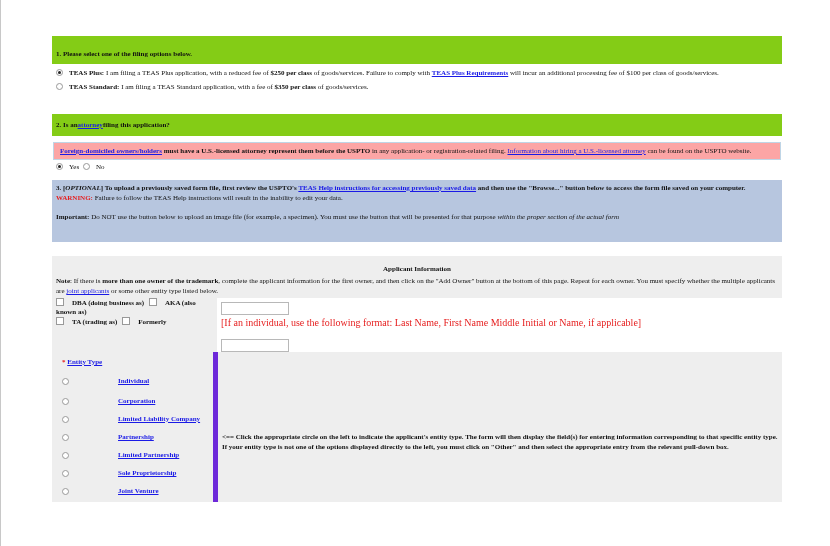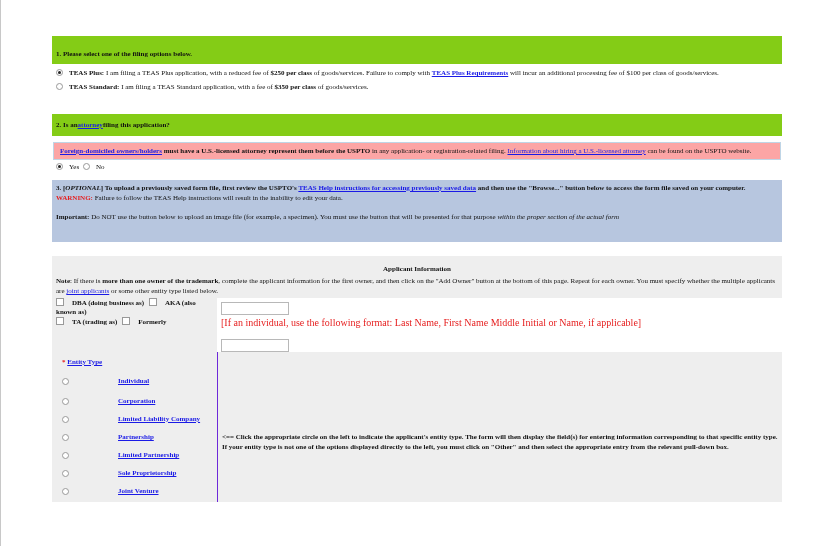--- a/index.html
+++ b/index.html
@@ -158,19 +158,19 @@
           <div class="entity-item">
               <span class="radio"></span>
               <a href="#">Sole Proprietorship</a>
             </div>
           <div class="entity-item">
               <span class="radio"></span>
               <a href="#">Joint Venture</a>
             </div>
         </div>
       </div>
-      <div class="rcol entity-right" style="border-left:1px solid #6d28d9;">
+      <div class="rcol entity-right" style="border-left:5px solid #6d28d9;">
         <div class="entity-desc">&lt;== Click the appropriate circle on the left to indicate the applicant's entity type. The form will then display the field(s) for entering information corresponding to that specific entity type. If your entity type is not one of the options displayed directly to the left, you must click on "Other" and then select the appropriate entry from the relevant pull-down box.</div>
       </div>
     </div>
   </div>
 
 </div>
 
 </body></html>

